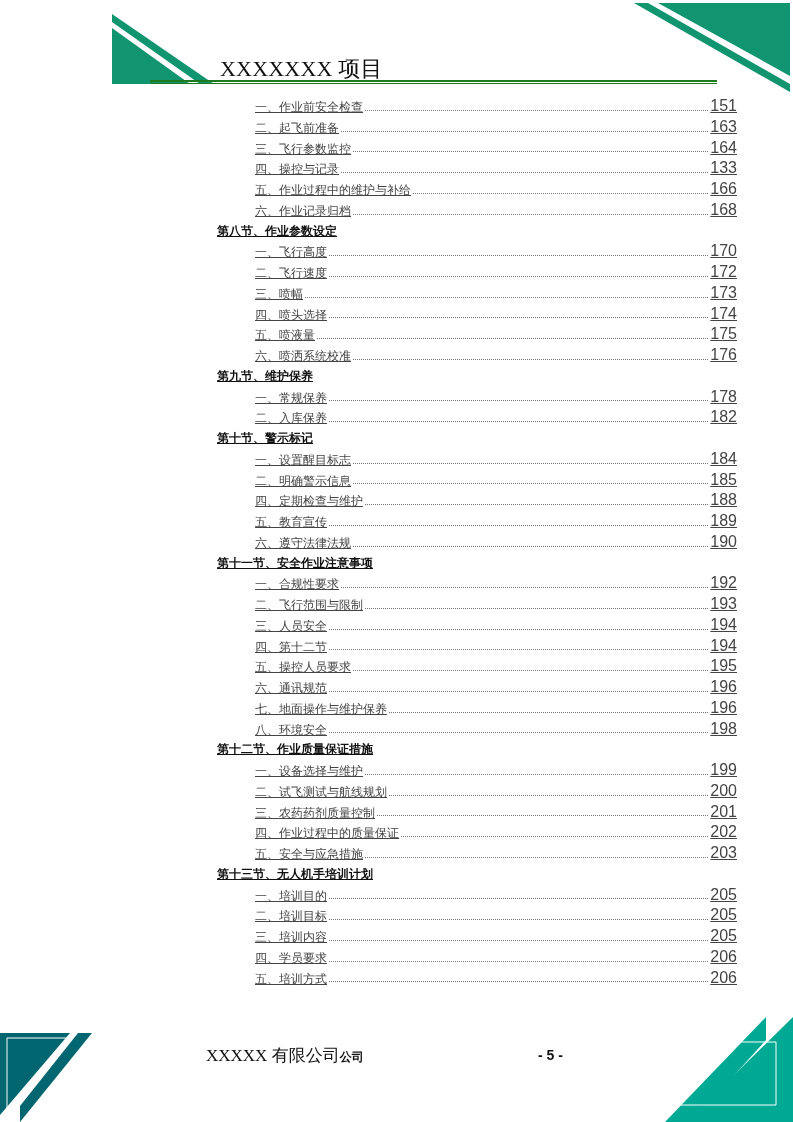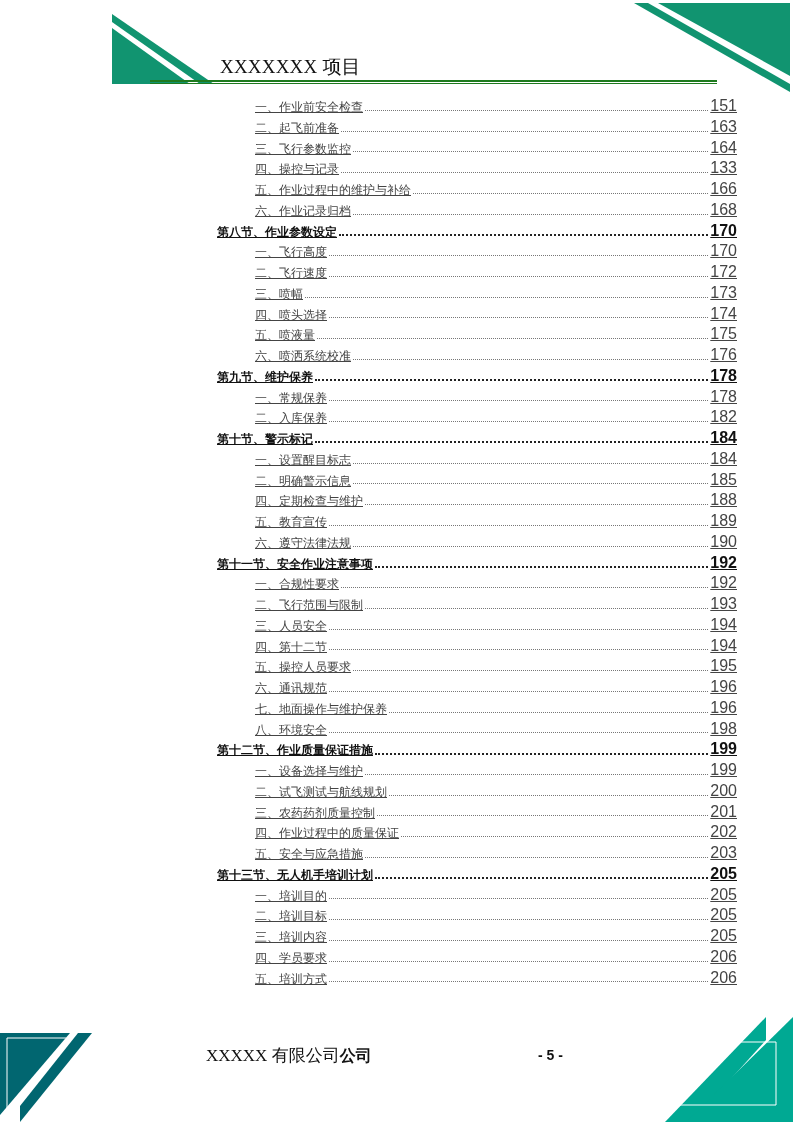--- a/index.html
+++ b/index.html
@@ -6,54 +6,54 @@
     body {
       width: 793px; height: 1122px; position: relative; overflow: hidden;
       background: #ffffff;
       font-family: "DejaVu Sans", "Liberation Sans", sans-serif;
       color: #333;
     }
     .deco { position: absolute; left: 0; top: 0; }
     .header-title {
       position: absolute; left: 220px; top: 54px;
       font-family: "Liberation Serif", "DejaVu Serif", serif;
-      font-size: 19px; color: #111; letter-spacing: 0.2px;
+      font-size: 22px; color: #111; letter-spacing: 0.2px;
     }
     .header-line {
       position: absolute; left: 150px; top: 80px; width: 567px; height: 0;
       border-top: 2px solid #1e7a1e;
     }
     .header-line2 {
       position: absolute; left: 150px; top: 83px; width: 567px; height: 0;
       border-top: 1px solid #1e7a1e;
     }
     .toc {
       position: absolute; left: 217px; top: 96px; width: 520px;
     }
     .toc-row {
       display: flex; align-items: baseline; height: 20.75px; line-height: 20.75px;
       font-size: 12px; white-space: nowrap; overflow: hidden; text-decoration: underline;
     }
-    .toc-row.level-1 { font-weight: bold; color: #111; }
+    .toc-row.level-1 { font-weight: bold; color: #111; flex-direction: column; }
     .toc-row.level-2 { padding-left: 38px; color: #444; }
     .toc-label { flex: 0 0 auto; }
     .toc-dots {
       flex: 1 1 auto; overflow: hidden; margin: 0 2px;
       border-bottom: 1px dotted #777; height: 0; align-self: center; margin-top: 8px;
     }
     .toc-row.level-1 .toc-dots { border-bottom: 2px dotted #222; }
     .toc-page {
       flex: 0 0 auto; font-family: "Liberation Sans", sans-serif; font-size: 16px;
     }
     .footer-company {
       position: absolute; left: 206px; top: 1044px;
       font-family: "Liberation Serif", "DejaVu Serif", serif;
       font-size: 17px; color: #111;
     }
-    .footer-company b { font-family: "DejaVu Sans", sans-serif; font-weight: bold; font-size: 16px; }
+    .footer-company b { font-family: "DejaVu Sans", sans-serif; font-weight: bold; font-size: 12px; }
     .footer-page {
       position: absolute; left: 538px; top: 1047px;
       font-family: "Liberation Sans", sans-serif; font-weight: bold; font-size: 14px; color: #111;
     }
   </style>
 </head>
 <body>
 
 <svg class="deco" width="793" height="120" viewBox="0 0 793 120">
 

